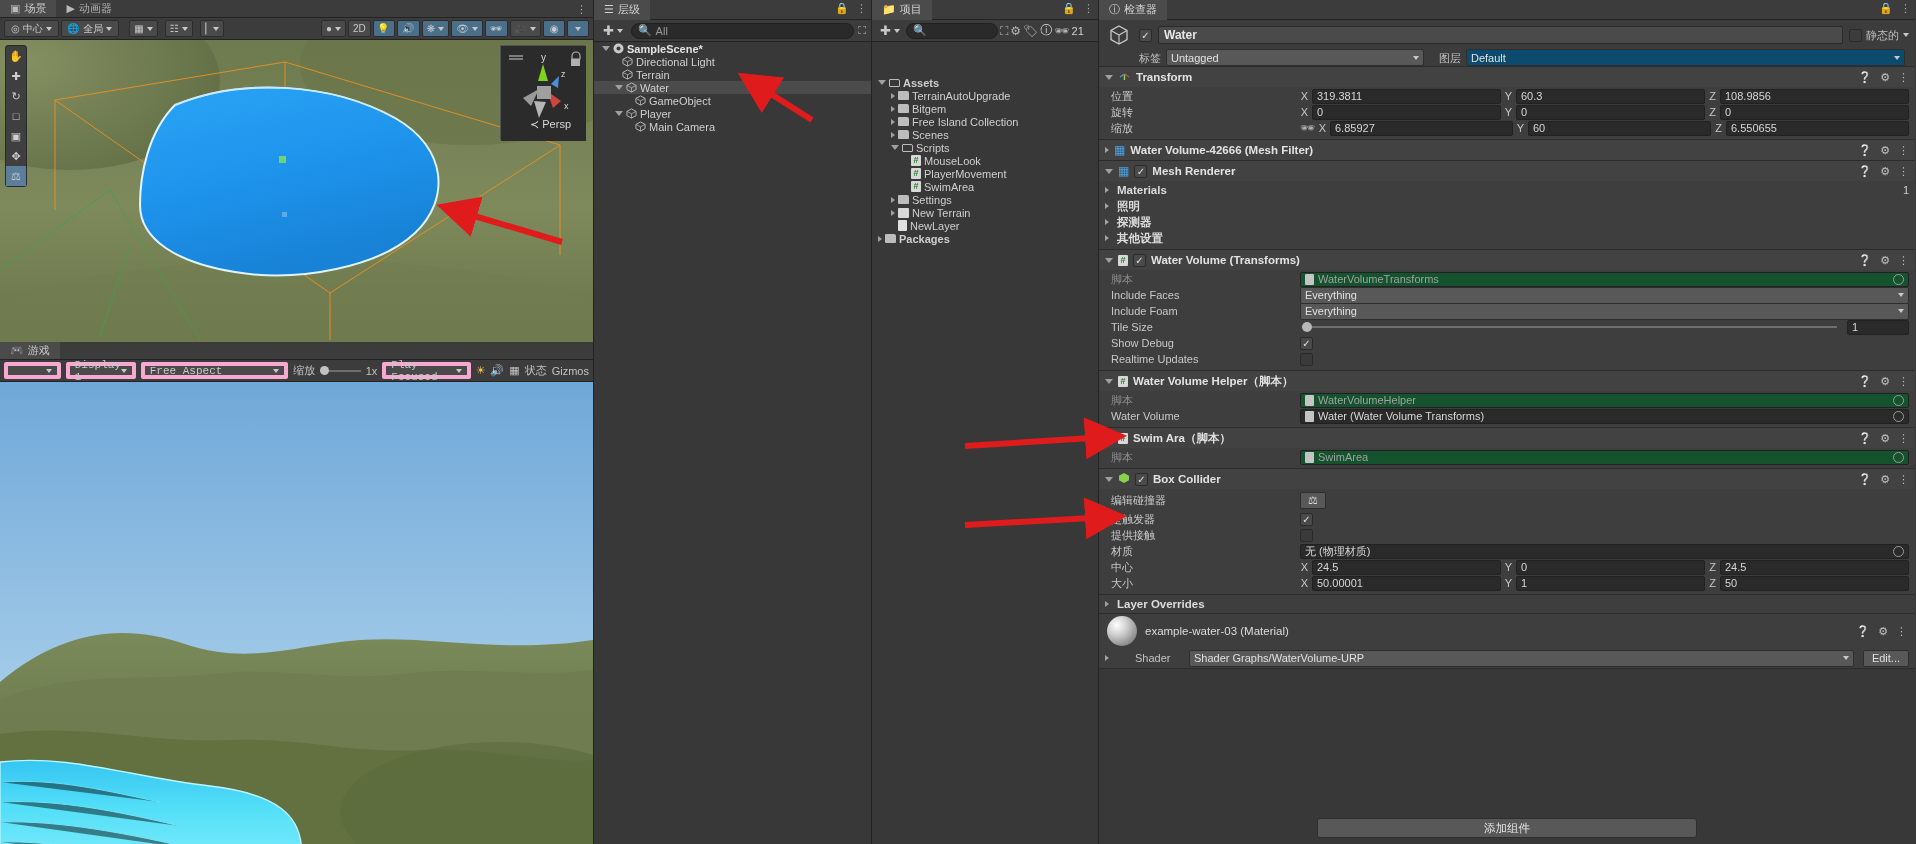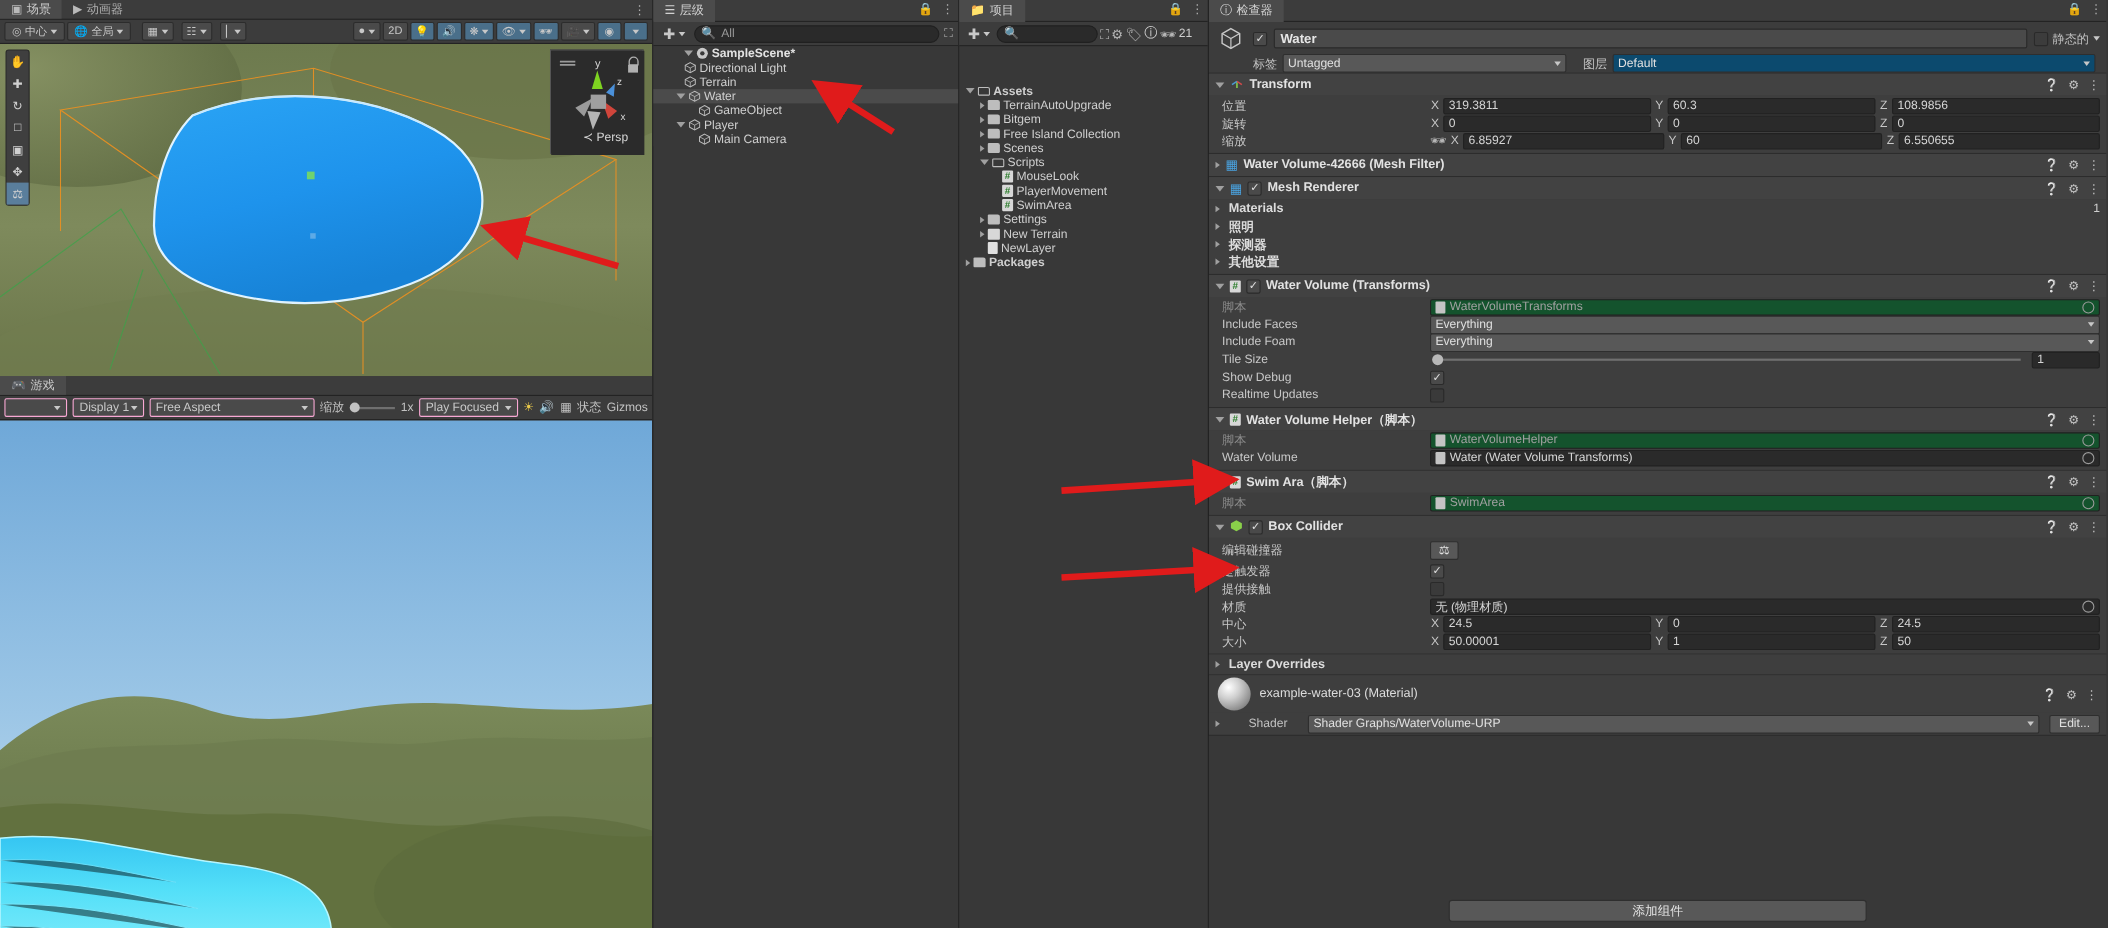--- a/index.html
+++ b/index.html
@@ -50,23 +50,23 @@
     background:#2b2b2b; border:1px solid #555; z-index:6;
   }
 
   
   .game-tabbar { height:18px; background:#3c3c3c; display:flex; align-items:flex-end; border-bottom:1px solid #232323;}
   .game-toolbar {
     height:22px; background:#3c3c3c; display:flex; align-items:center;
     gap:5px; padding:0 4px; border-bottom:1px solid #232323; font-size:11px;
   }
   .gdrop {
-    height:17px; background:#4a4a4a; border:1px solid #f9a8d4; border-radius:2px;
+    height:17px; background:#4a4a4a; border:4px solid #f9a8d4; border-radius:2px;
     display:flex; align-items:center; justify-content:space-between;
-    padding:0 5px; font-size:11px; color:#c8c8c8; cursor:pointer;
+    padding:0 5px; font-size:11px; color:#c8c8c8; cursor:pointer;font-family:Liberation Mono, monospace;
   }
   .game-view { width:593px; height:485px; position:relative; overflow:hidden; }
 
   
   .hier-col { width:278px; height:844px; background:#383838; border-left:1px solid #232323; position:relative; }
   .panel-tab {
     height:20px; background:#3c3c3c; display:flex; align-items:center;
     position:relative; border-bottom:1px solid #232323;
   }
   .panel-tab .tlabel {
@@ -394,21 +394,21 @@
         <span style="font-size:13px;">✚</span>
           <i class="caret"></i>
       </div>
       <div class="searchbox">
         <span>🔍</span>
         <span>All</span>
       </div>
       <span style="font-size:11px;color:#b5b5b5;">⛶</span>
     </div>
     <div class="hier-list" id="hier-list">
-        <div class="hrow scene" style="padding-left: 8px; margin-left: 20px;">
+        <div class="hrow scene" style="padding-left: 8px;">
           <i class="tri open"></i>
           <span style="display: inline-flex; width: 11px; height: 11px; align-items: center;">
             <svg width="11" height="11" viewBox="0 0 11 11">
               <circle cx="5.5" cy="5.5" r="5" fill="#c9c9c9"></circle>
               <circle cx="5.5" cy="5.5" r="2" fill="#3a3a3a"></circle>
             </svg>
           </span>
           <span>SampleScene*</span>
         </div>
         <div class="hrow" style="padding-left: 21px;">

